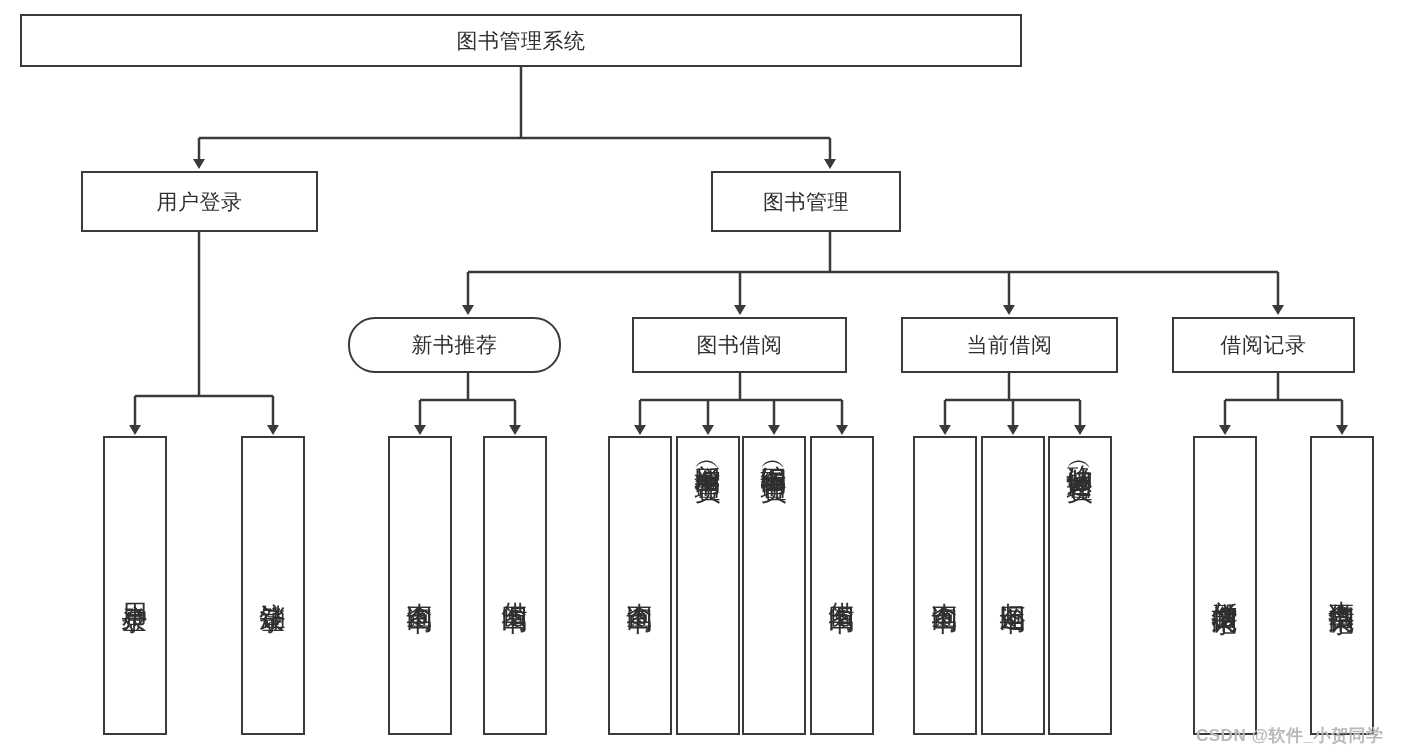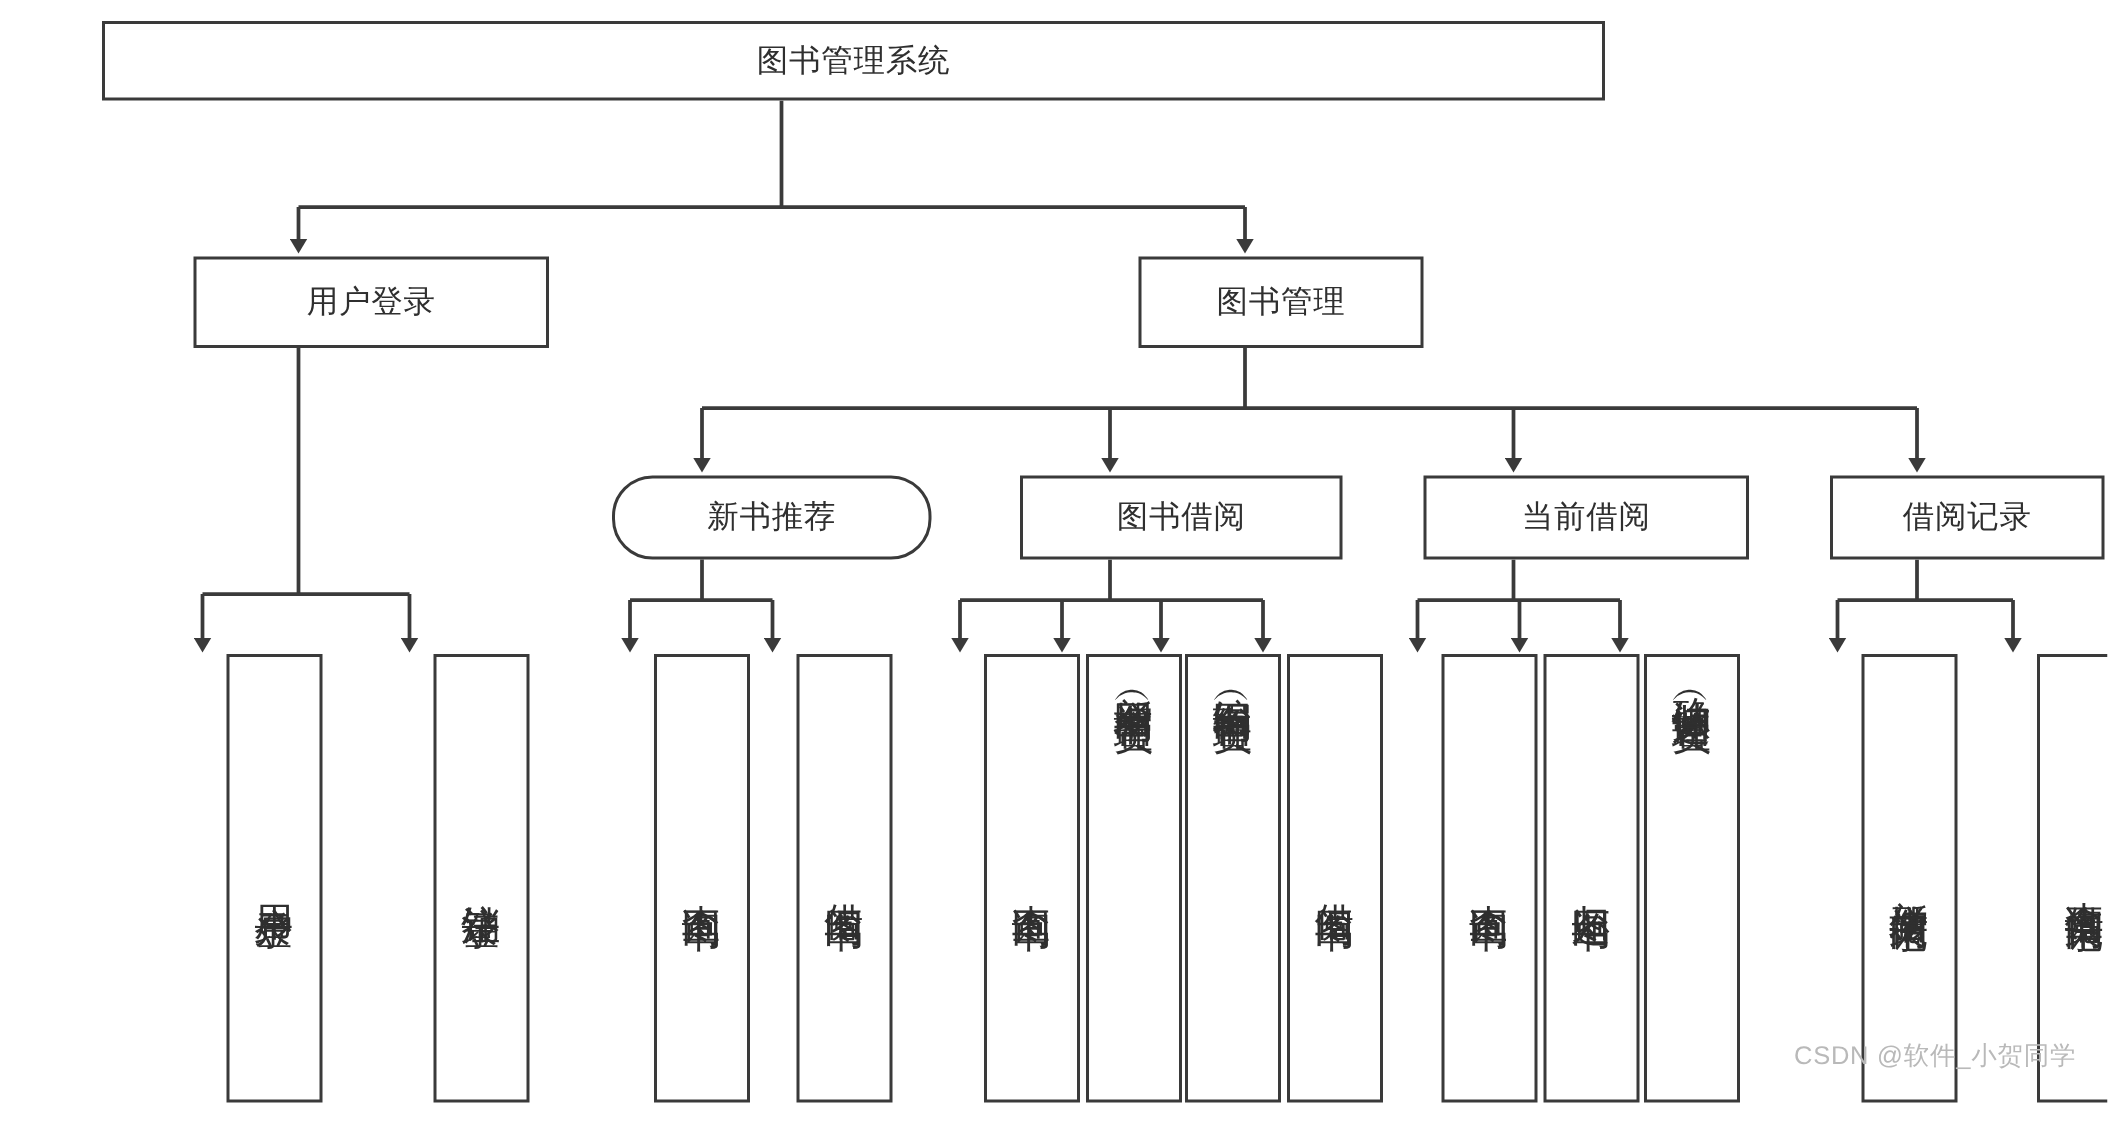--- a/index.html
+++ b/index.html
@@ -26,21 +26,20 @@
   }
   .node {
     position: absolute;
     box-sizing: border-box;
     background: #ffffff;
     border: 2.5px solid #3a3a3a;
     display: flex;
     align-items: center;
     justify-content: center;
     z-index: 2;
-    margin-left: 48px;
   }
   .node .label {
     color: #2f2f2f;
     line-height: 1.12;
     letter-spacing: 0.5px;
     white-space: pre;
   }
   .node.horiz .label {
     font-size: 21px;
     writing-mode: horizontal-tb;
@@ -57,27 +56,28 @@
     letter-spacing: 2px;
     line-height: 1;
   }
   .node.vert.centered {
     align-items: center;
     padding-top: 0;
   }
   #watermark {
     position: absolute;
     left: 1196px;
-    top: 692px;
+    top: 724px;
     font-size: 17px;
     color: #b9b9b9;
     letter-spacing: 0.5px;
     white-space: pre;
     z-index: 5;
     pointer-events: none;
+    font-weight: bold;
   }
 </style>
 </head>
 <body>
 
 <div id="canvas">
 
   <svg id="edges" viewBox="0 0 1405 747" xmlns="http://www.w3.org/2000/svg">
     <defs>
       <marker id="arrow" markerWidth="10" markerHeight="12" refX="1" refY="6" orient="auto" markerUnits="userSpaceOnUse">
@@ -132,21 +132,21 @@
     <span class="label">图书管理系统</span>
   </div>
 
   <div class="node horiz" style="left:81px; top:171px; width:237px; height:61px;">
     <span class="label">用户登录</span>
   </div>
   <div class="node horiz" style="left:711px; top:171px; width:190px; height:61px;">
     <span class="label">图书管理</span>
   </div>
 
-  <div class="node horiz" style="left:360px; top:317px; width:213px; height:56px;border-radius:27px;">
+  <div class="node horiz" style="left:348px; top:317px; width:213px; height:56px;border-radius:27px;">
     <span class="label">新书推荐</span>
   </div>
   <div class="node horiz" style="left:632px; top:317px; width:215px; height:56px;">
     <span class="label">图书借阅</span>
   </div>
   <div class="node horiz" style="left:901px; top:317px; width:217px; height:56px;">
     <span class="label">当前借阅</span>
   </div>
   <div class="node horiz" style="left:1172px; top:317px; width:183px; height:56px;">
     <span class="label">借阅记录</span>

